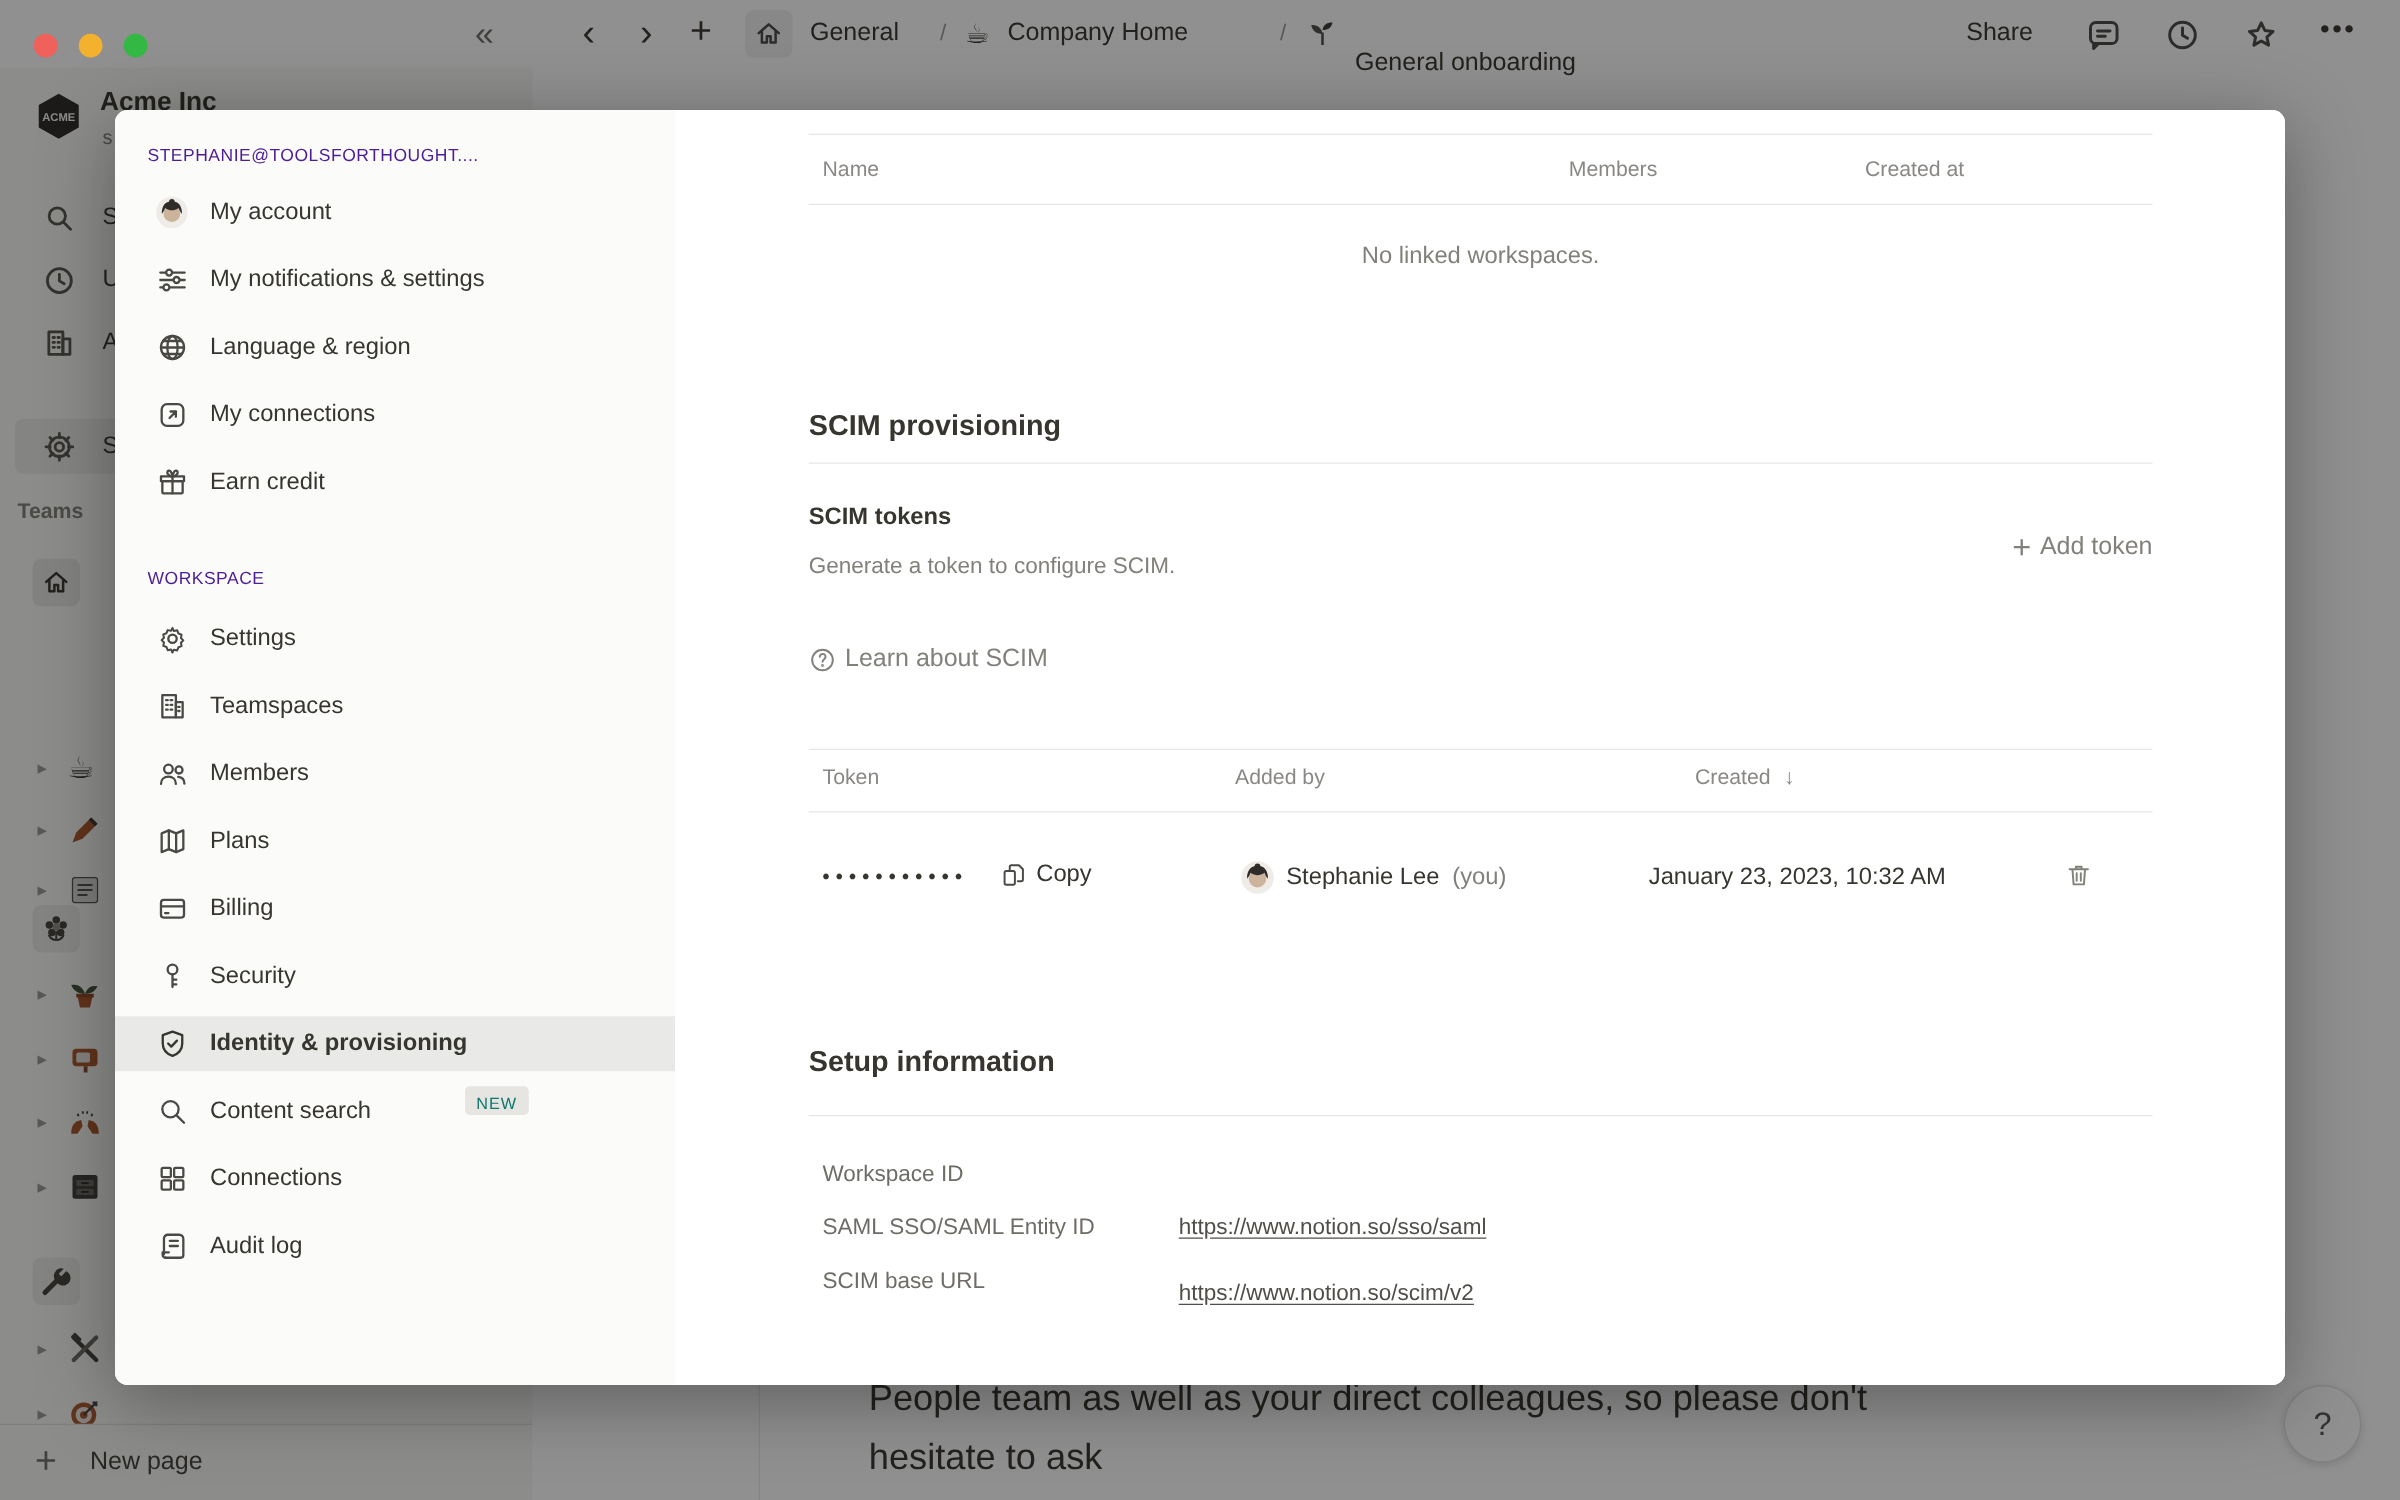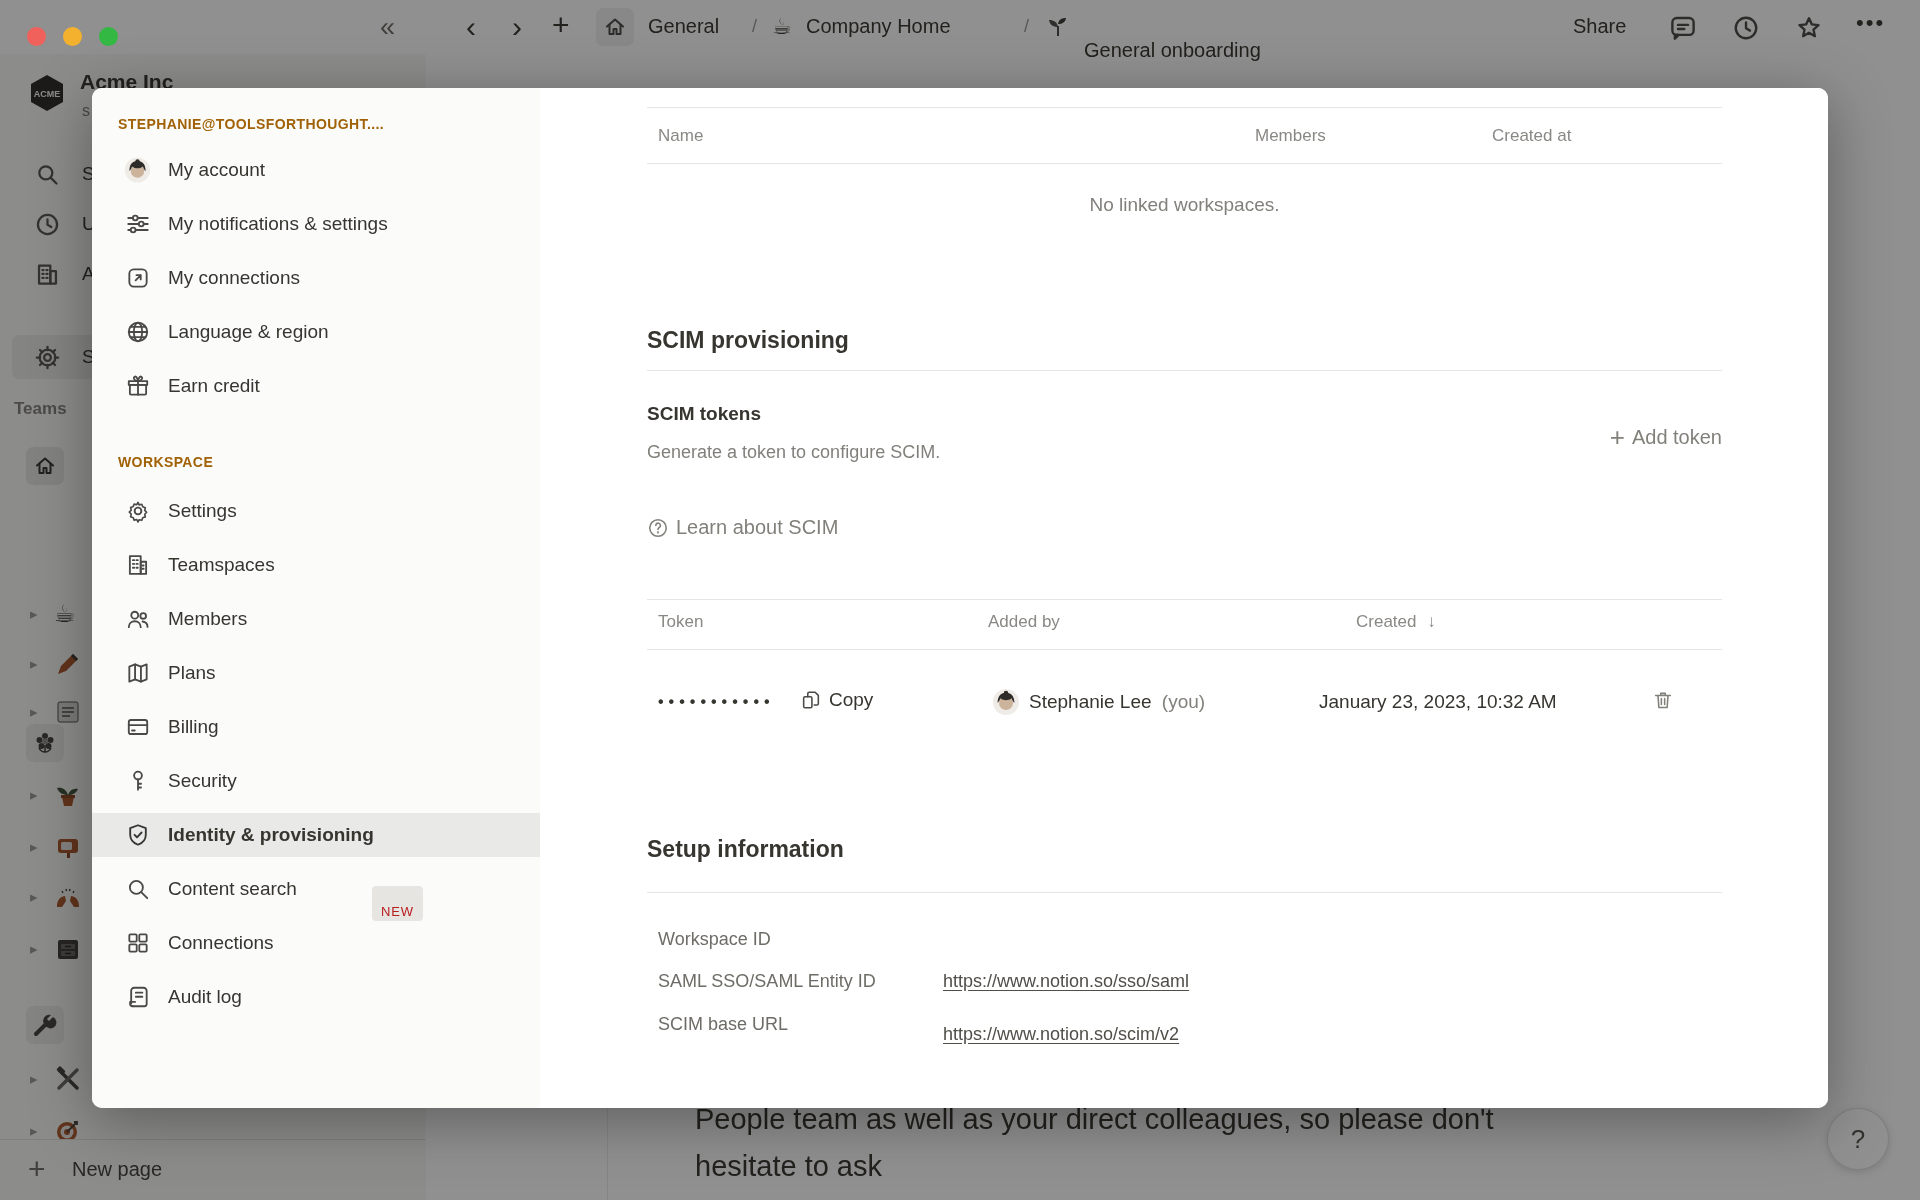--- a/index.html
+++ b/index.html
@@ -28,30 +28,30 @@
     display:flex;align-items:center;justify-content:center;font-size:26px;color:#57554f;}
 
   
   .overlay{position:absolute;left:0;top:0;width:1920px;height:1200px;background:rgba(8,8,8,0.45);z-index:10;}
   .traffic{position:absolute;top:27px;width:19px;height:19px;border-radius:50%;z-index:30;}
 
   
   .modal{position:absolute;left:92px;top:88px;width:1736px;height:1020px;background:#ffffff;border-radius:10px;
     box-shadow:0 12px 60px rgba(0,0,0,0.35);z-index:20;overflow:hidden;}
   .modal-side{position:absolute;left:0;top:0;width:448px;height:1020px;background:#fbfbfa;}
-  .msec-label{position:absolute;left:26px;font-size:14px;font-weight:700;letter-spacing:0.4px;color:#a16207;
+  .msec-label{position:absolute;left:26px;font-size:14px;font-weight:400;letter-spacing:0.4px;color:#4c1d95;
     text-transform:uppercase;white-space:nowrap;overflow:hidden;max-width:400px;}
   .mgroup{position:absolute;left:0;width:448px;display:flex;flex-direction:column;gap:10px;}
   .mrow{position:relative;height:44px;display:flex;align-items:center;cursor:pointer;}
   .mrow.active{background:#e9e9e7;}
   .mrow.active .mlabel{font-weight:700;}
   .mic{position:absolute;left:32px;width:27px;height:27px;display:flex;align-items:center;justify-content:center;color:#4a4945;}
   .mlabel{position:absolute;left:76px;font-size:19px;color:#37352f;white-space:nowrap;}
-  .badge{position:absolute;left:280px;top:19px;background:#e6e5e2;color:#b91c1c;font-size:13px;letter-spacing:0.8px;
-    padding:18px 9px 2px;border-radius:4px;font-weight:400;}
+  .badge{position:absolute;left:280px;top:2px;background:#e6e5e2;color:#0f766e;font-size:13px;letter-spacing:0.8px;
+    padding:6px 9px 2px;border-radius:4px;font-weight:400;}
 
   .mcontent{position:absolute;left:448px;top:0;width:1288px;height:1020px;background:#ffffff;}
   .hr{position:absolute;left:107px;width:1075px;height:1px;background:rgba(55,53,47,0.12);}
   .th{position:absolute;font-size:17px;color:#8a8885;white-space:nowrap;}
   .h2{position:absolute;left:107px;font-size:23px;font-weight:700;color:#37352f;white-space:nowrap;}
   .cell{position:absolute;font-size:19px;color:#37352f;white-space:nowrap;}
   .gray{color:#82807b;}
   .link{color:#504e48;text-decoration:underline;text-underline-offset:3px;cursor:pointer;}
   .dots{letter-spacing:5px;font-size:16px;font-weight:700;color:#37352f;}
   .iconbtn{display:inline-flex;align-items:center;gap:7px;cursor:pointer;}
@@ -317,35 +317,35 @@
                 <circle cx="9.5" cy="6.5" r="2.2" fill="#fbfbfa"></circle>
                 <circle cx="15" cy="12" r="2.2" fill="#fbfbfa"></circle>
                 <circle cx="7.5" cy="17.5" r="2.2" fill="#fbfbfa"></circle>
               </svg>
           </span>
           <span class="mlabel">My notifications &amp; settings</span>
         </div>
         <div class="mrow">
           <span class="mic">
             <svg class="s" width="26" height="26" viewBox="0 0 24 24">
-                <rect x="4" y="4" width="16" height="16" rx="4"></rect>
-                <path d="M9.8 14.2l4.8-4.8M10.6 9.4h3.9v3.9"></path>
-              </svg>
-          </span>
-          <span class="mlabel">My connections</span>
-        </div>
-        <div class="mrow">
-          <span class="mic">
-            <svg class="s" width="26" height="26" viewBox="0 0 24 24">
                 <circle cx="12" cy="12" r="8.5"></circle>
                 <ellipse cx="12" cy="12" rx="3.8" ry="8.5"></ellipse>
                 <path d="M3.5 12h17M5 7.2h14M5 16.8h14"></path>
               </svg>
           </span>
           <span class="mlabel">Language &amp; region</span>
+        </div>
+        <div class="mrow">
+          <span class="mic">
+            <svg class="s" width="26" height="26" viewBox="0 0 24 24">
+                <rect x="4" y="4" width="16" height="16" rx="4"></rect>
+                <path d="M9.8 14.2l4.8-4.8M10.6 9.4h3.9v3.9"></path>
+              </svg>
+          </span>
+          <span class="mlabel">My connections</span>
         </div>
         <div class="mrow">
           <span class="mic">
             <svg class="s" width="26" height="26" viewBox="0 0 24 24">
                 <rect x="4.5" y="11" width="15" height="9" rx="1"></rect>
                 <rect x="3.5" y="7.5" width="17" height="3.5"></rect>
                 <path d="M12 7.5V20"></path>
                 <path d="M12 7.5c-3.5 0-5-3.5-2.8-4.2C11.2 2.7 12 7.5 12 7.5zm0 0c3.5 0 5-3.5 2.8-4.2C12.8 2.7 12 7.5 12 7.5z"></path>
               </svg>
           </span>

